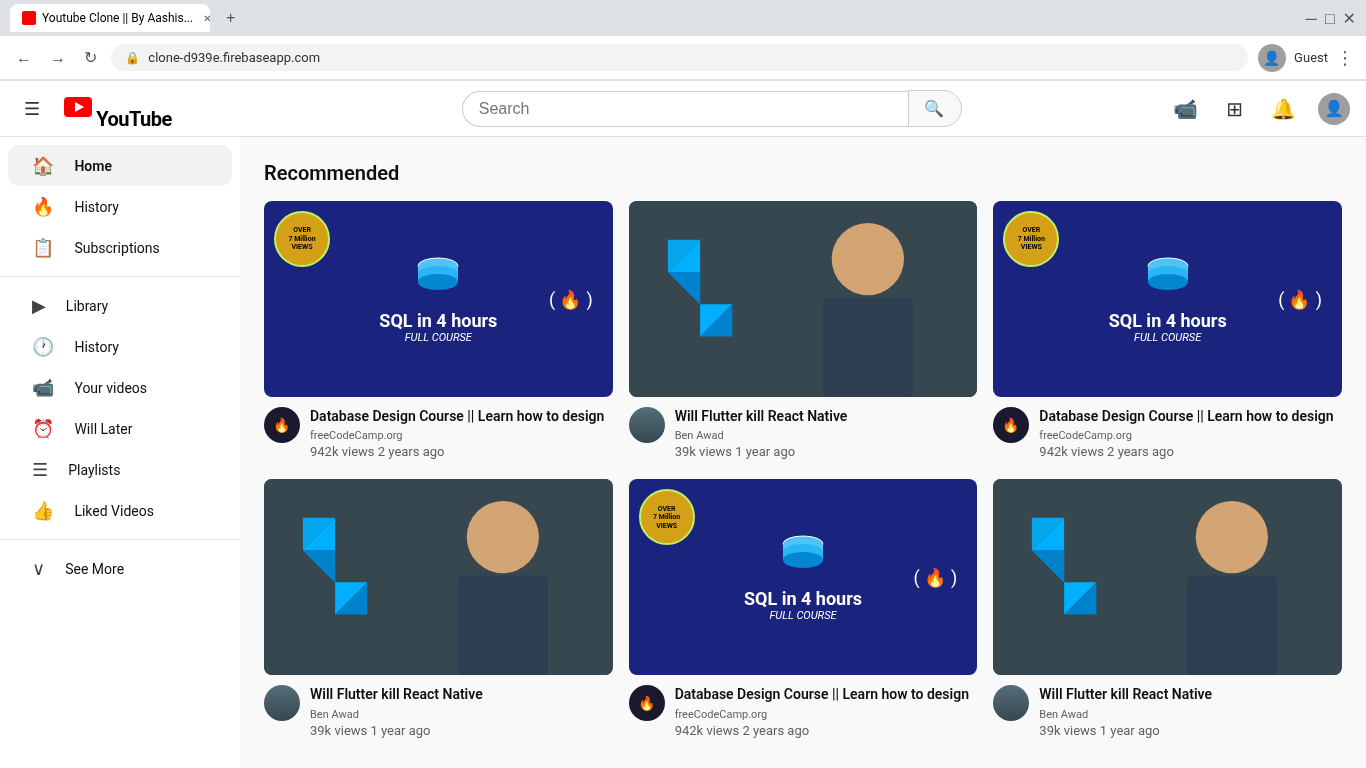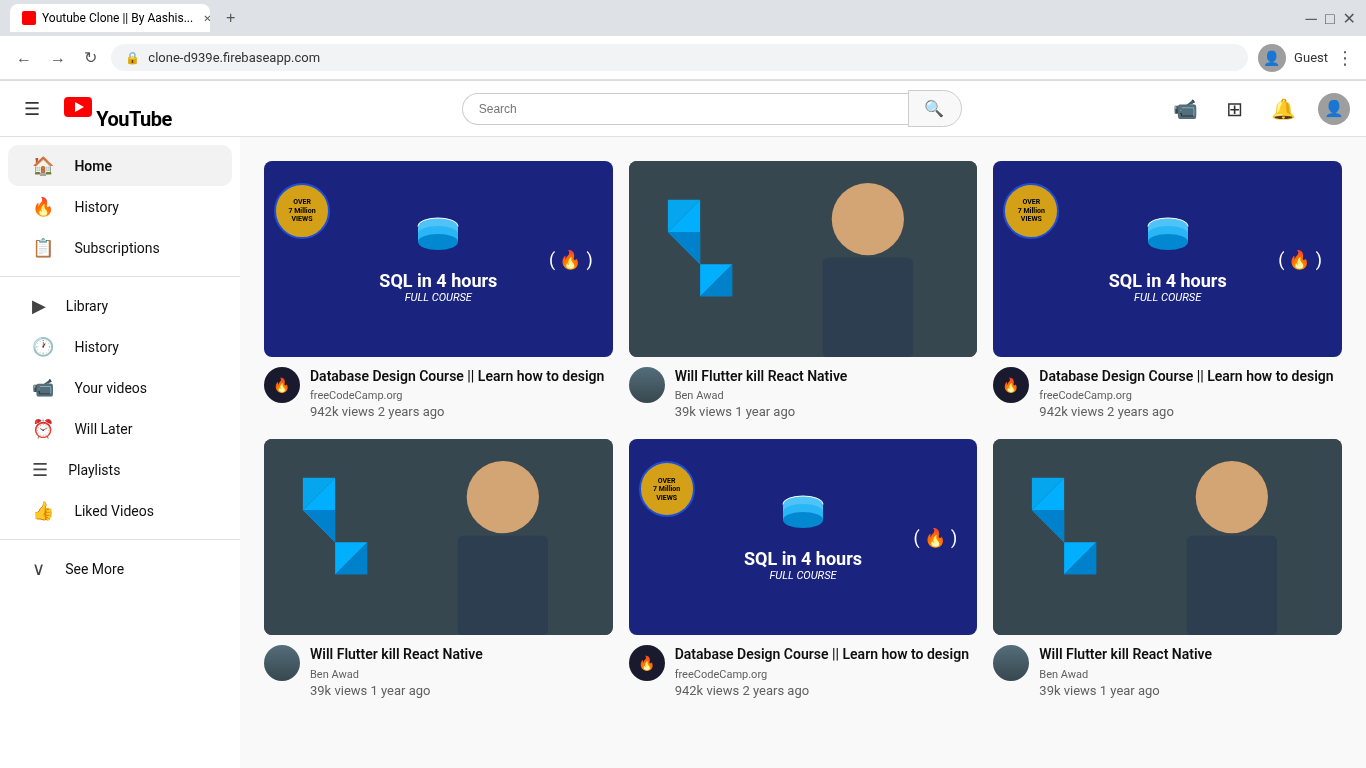--- a/index.html
+++ b/index.html
@@ -119,21 +119,21 @@
     .yt-logo-text { font-size: 20px; font-weight: 700; color: #000; letter-spacing: -0.5px; margin-top: 21px; }
 
     .yt-search-bar { flex: 1; display: flex; align-items: center; justify-content: center; }
     .search-form { display: flex; align-items: center; width: 500px; }
     .search-input {
       flex: 1;
       border: 1px solid #ccc;
       border-right: none;
       border-radius: 40px 0 0 40px;
       padding: 8px 16px;
-      font-size: 12px;
+      font-size: 16px;
       outline: none;
       color: #333;
       background: #fff;
     }
     .search-btn {
       background: #f8f8f8;
       border: 1px solid #ccc;
       border-radius: 0 40px 40px 0;
       padding: 8px 16px;
       cursor: pointer;
@@ -206,29 +206,29 @@
       position: relative;
     }
     .thumb-sql {
       background: #1a237e;
       width: 100%; height: 100%;
       display: flex; flex-direction: column;
       align-items: center; justify-content: center;
       position: relative;
     }
     .thumb-sql-badge {
-      position: absolute; top: 22px; left: 10px;
+      position: absolute; top: 10px; left: 10px;
       background: #d4a017;
       border-radius: 50%;
       width: 56px; height: 56px;
       display: flex; flex-direction: column;
       align-items: center; justify-content: center;
       font-size: 7px; color: #000; font-weight: 700;
       text-align: center; line-height: 1.2;
-      border: 2px solid #1d4ed8;
+      border: 2px solid #bef264;
     }
 
     .thumb-flutter {
       background: #37474f;
       width: 100%; height: 100%;
       display: flex; align-items: center; justify-content: center;
       position: relative;
     }
 
     .video-info { display: flex; gap: 10px; }
@@ -369,20 +369,21 @@
         <span>Liked Videos</span>
       </div>
       <hr class="sidebar-divider">
       <div class="sidebar-item">
         <span class="sidebar-icon">∨</span>
         <span>See More</span>
       </div>
     </div>
 
     <div class="yt-content">
+      <h2 class="section-title">Recommended</h2>
 
       <div class="video-grid">
 
         <div class="video-card">
           <div class="video-thumbnail">
             <div class="thumb-sql">
               <div class="thumb-sql-badge">
                 <span>OVER</span>
                 <span>7 Million</span>
                 <span>VIEWS</span>

